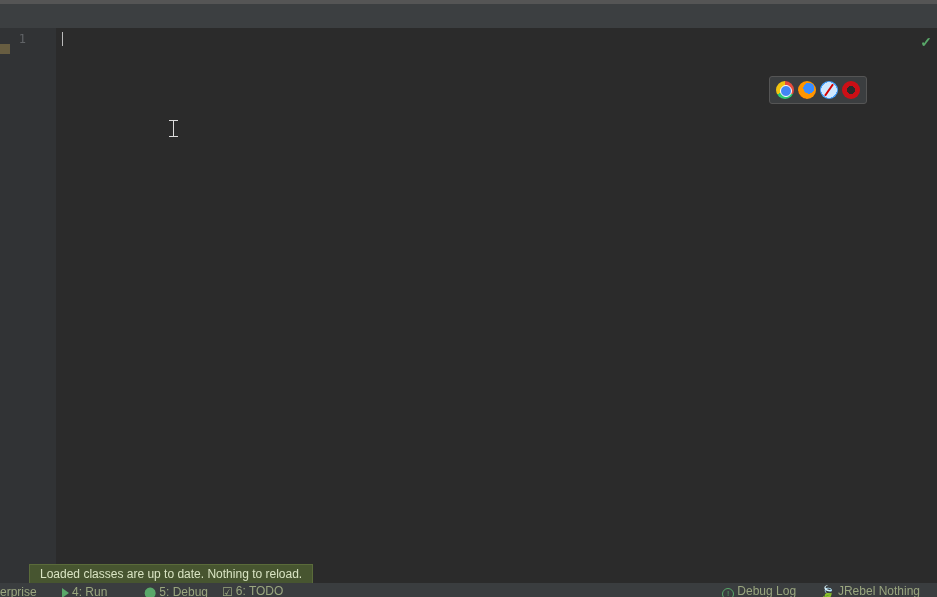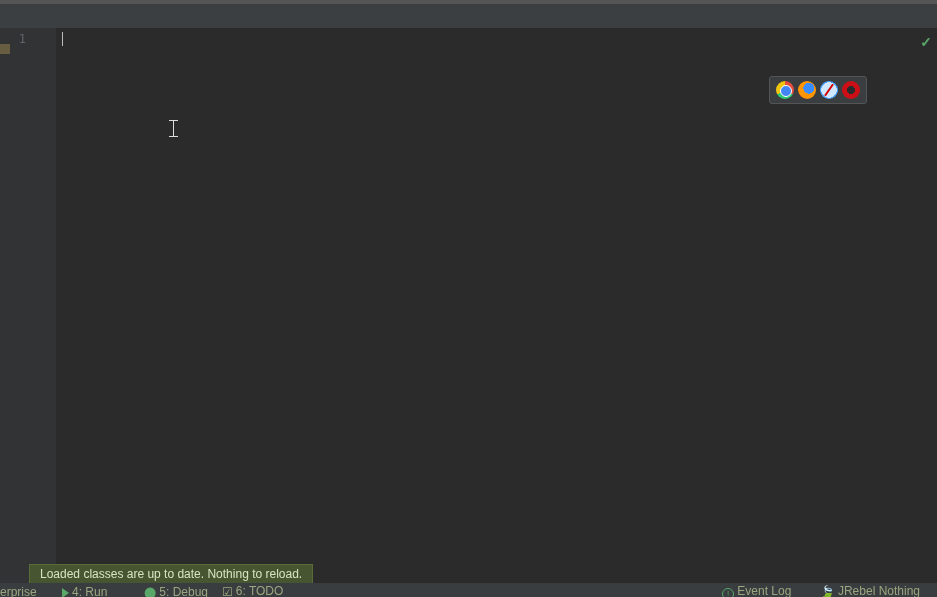--- a/index.html
+++ b/index.html
@@ -67,15 +67,15 @@
   <div class="check">✓</div>
 </div>
 
 <div class="tooltip">Loaded classes are up to date. Nothing to reload.</div>
 
 <div class="status">
   <span class="sitem" style="left:0">erprise</span>
   <span class="sitem" style="left:62px"><span class="sicon tri"></span><span>4: Run</span></span>
   <span class="sitem" style="left:144px"><span class="sicon bug">⬤</span><span>5: Debug</span></span>
   <span class="sitem" style="left:222px"><span class="sicon">☑</span><span>6: TODO</span></span>
-  <span class="sitem" style="left:722px"><span class="circ">!</span> <span>Event Log</span></span>
+  <span class="sitem" style="left:722px"><span class="circ">!</span> <span>Debug Log</span></span>
   <span class="sitem" style="left:820px"><span class="sicon leaf">🍃</span><span>JRebel Nothing</span></span>
 </div>
 
 </body></html>

